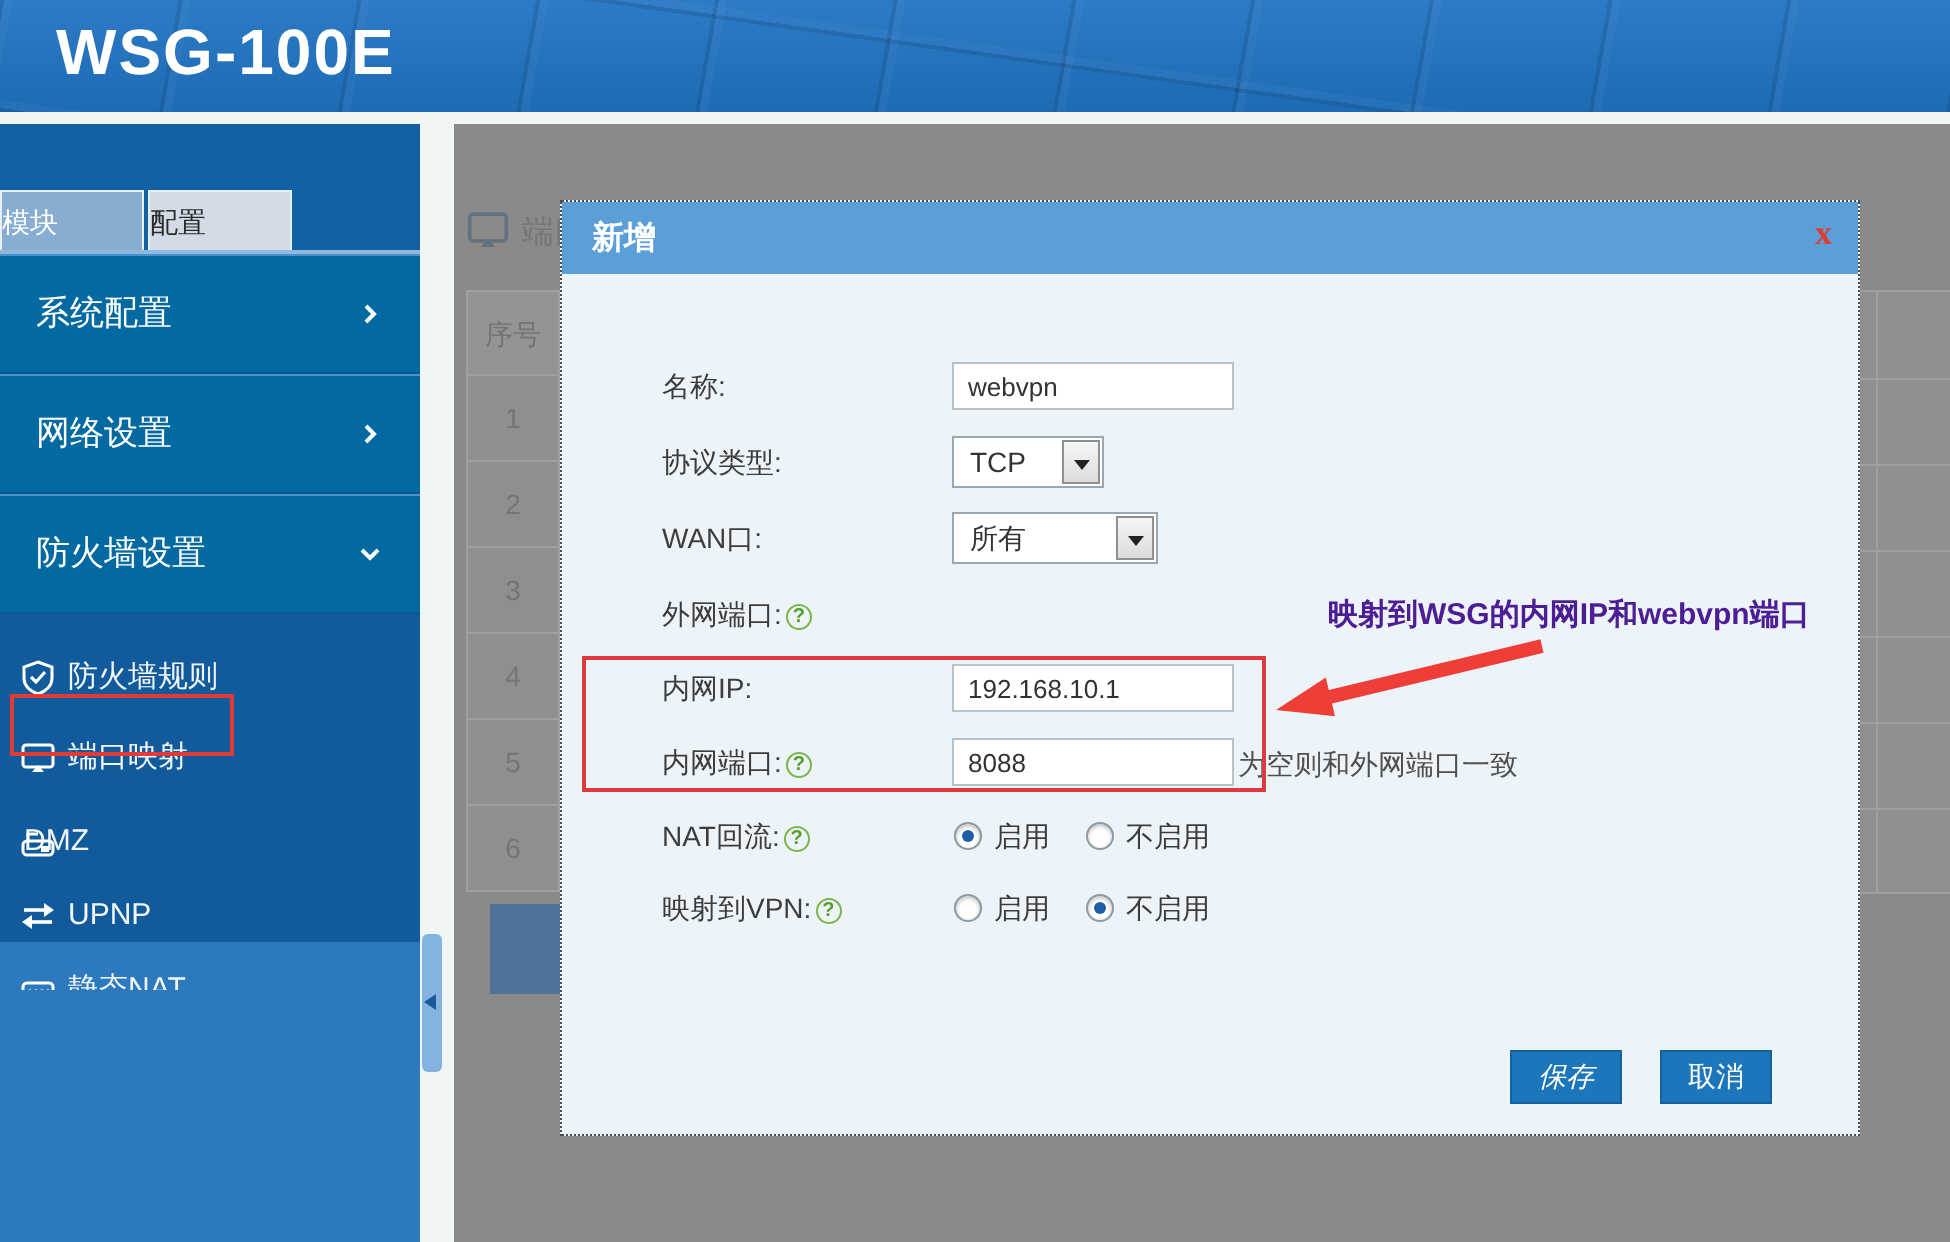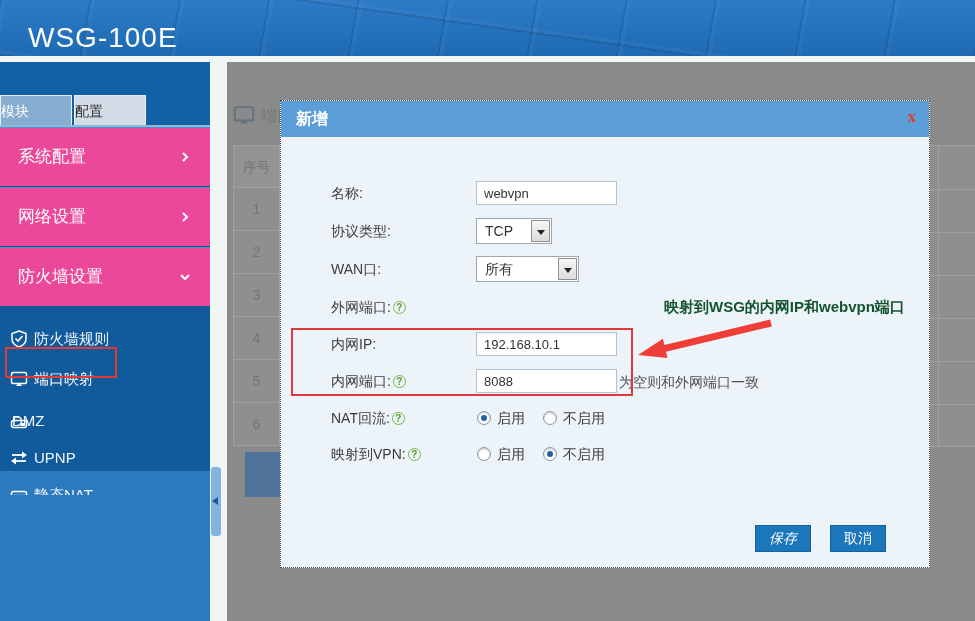--- a/index.html
+++ b/index.html
@@ -7,36 +7,36 @@
     font-family:"Liberation Sans","DejaVu Sans",sans-serif; }
   .stage { position:relative; width:975px; height:621px; background:#f2f7f4; }
 
   
   .header { position:absolute; left:0; top:0; width:975px; height:56px;
     background-color:#2471bd;
     background-image:
       repeating-linear-gradient(100deg, rgba(0,0,0,0.10) 0 2px, rgba(255,255,255,0.03) 2px 6px, transparent 6px 88px),
       repeating-linear-gradient(8deg, rgba(0,0,0,0.10) 0 2px, rgba(255,255,255,0.03) 2px 6px, transparent 6px 96px),
       linear-gradient(180deg,#2d7ac6,#1e6bb4); }
-  .header-title { position:absolute; left:28px; top:22px; color:#ffffff;
-    font-size:28px; font-weight:normal; letter-spacing:1px; }
+  .header-title { position:absolute; left:28px; top:8px; color:#ffffff;
+    font-size:32px; font-weight:bold; letter-spacing:1px; }
 
   
   .sidebar { position:absolute; left:0; top:62px; width:210px; height:559px;
     background:#2c79be; }
   .side-top { position:absolute; left:0; top:0; width:210px; height:65px; background:#1261a5; }
   .tabs { position:absolute; left:0; top:33px; width:210px; height:32px; }
   .tab { position:absolute; top:0; height:30px; text-align:left; line-height:30px;
     font-size:14px; border:1px solid #e8eef4; border-bottom:none; cursor:default; }
   .tab-modules { left:0; width:72px; background:#87add1; color:#ffffff; }
   .tab-config { left:74px; width:72px; background:#d3dce6; color:#2b2b2b; height:32px; }
   .tab-underline { position:absolute; left:0; top:63px; width:210px; height:2px; background:#8fb8dc; }
 
   .menu { position:absolute; left:0; top:65px; width:210px; }
-  .menu-item { position:relative; height:60px; background:#ec4899;
+  .menu-item { position:relative; height:60px; background:#0369a1;
     border-top:1px solid #4a90cc; border-bottom:1px solid #0f568f;
     color:#ffffff; font-size:17px; line-height:58px; padding-left:18px; cursor:pointer; }
   .menu-item .chev { position:absolute; right:18px; top:22px; width:14px; height:14px; }
 
   .submenu { position:absolute; left:0; top:245px; width:210px; height:164px; background:#115a9c; }
   .submenu-item { position:absolute; left:0; width:210px; height:34px; color:#f2f6fa;
     font-size:15px; line-height:34px; padding-left:34px; cursor:pointer; }
   .submenu-item .sicon { position:absolute; left:10px; top:8px; width:18px; height:18px; }
   .hl-red { position:absolute; left:5px; top:282px; width:112px; height:31px;
     border:2px solid #e23b35; pointer-events:none; }
@@ -103,21 +103,21 @@
   .rlabel { position:absolute; top:0; font-size:14px; color:#3c3c3c; cursor:pointer; }
 
   .btn { position:absolute; width:56px; height:27px; background:#1b76bb; border:1px solid #15639e;
     color:#ffffff; font-size:14px; text-align:center; line-height:25px; cursor:pointer; }
   .btn-save { left:474px; top:424px;font-style:italic; }
   .btn-cancel { left:549px; top:424px; }
 
   
   .anno-box { position:absolute; left:10px; top:227px; width:342px; height:68px;
     border:2px solid #e0393b; pointer-events:none; }
-  .anno-text { position:absolute; left:383px; top:197px; color:#14532d; font-size:15px;
+  .anno-text { position:absolute; left:383px; top:197px; color:#4c1d95; font-size:15px;
     font-weight:bold; white-space:nowrap; }
   .anno-note { position:absolute; left:338px; top:268px; color:#4f4f4f; font-size:14px;
     line-height:26px; white-space:nowrap; }
   .anno-arrow { position:absolute; left:355px; top:214px; width:140px; height:48px; pointer-events:none; }
 
   svg { display:block; }
 </style>
 </head>
 <body>
 

